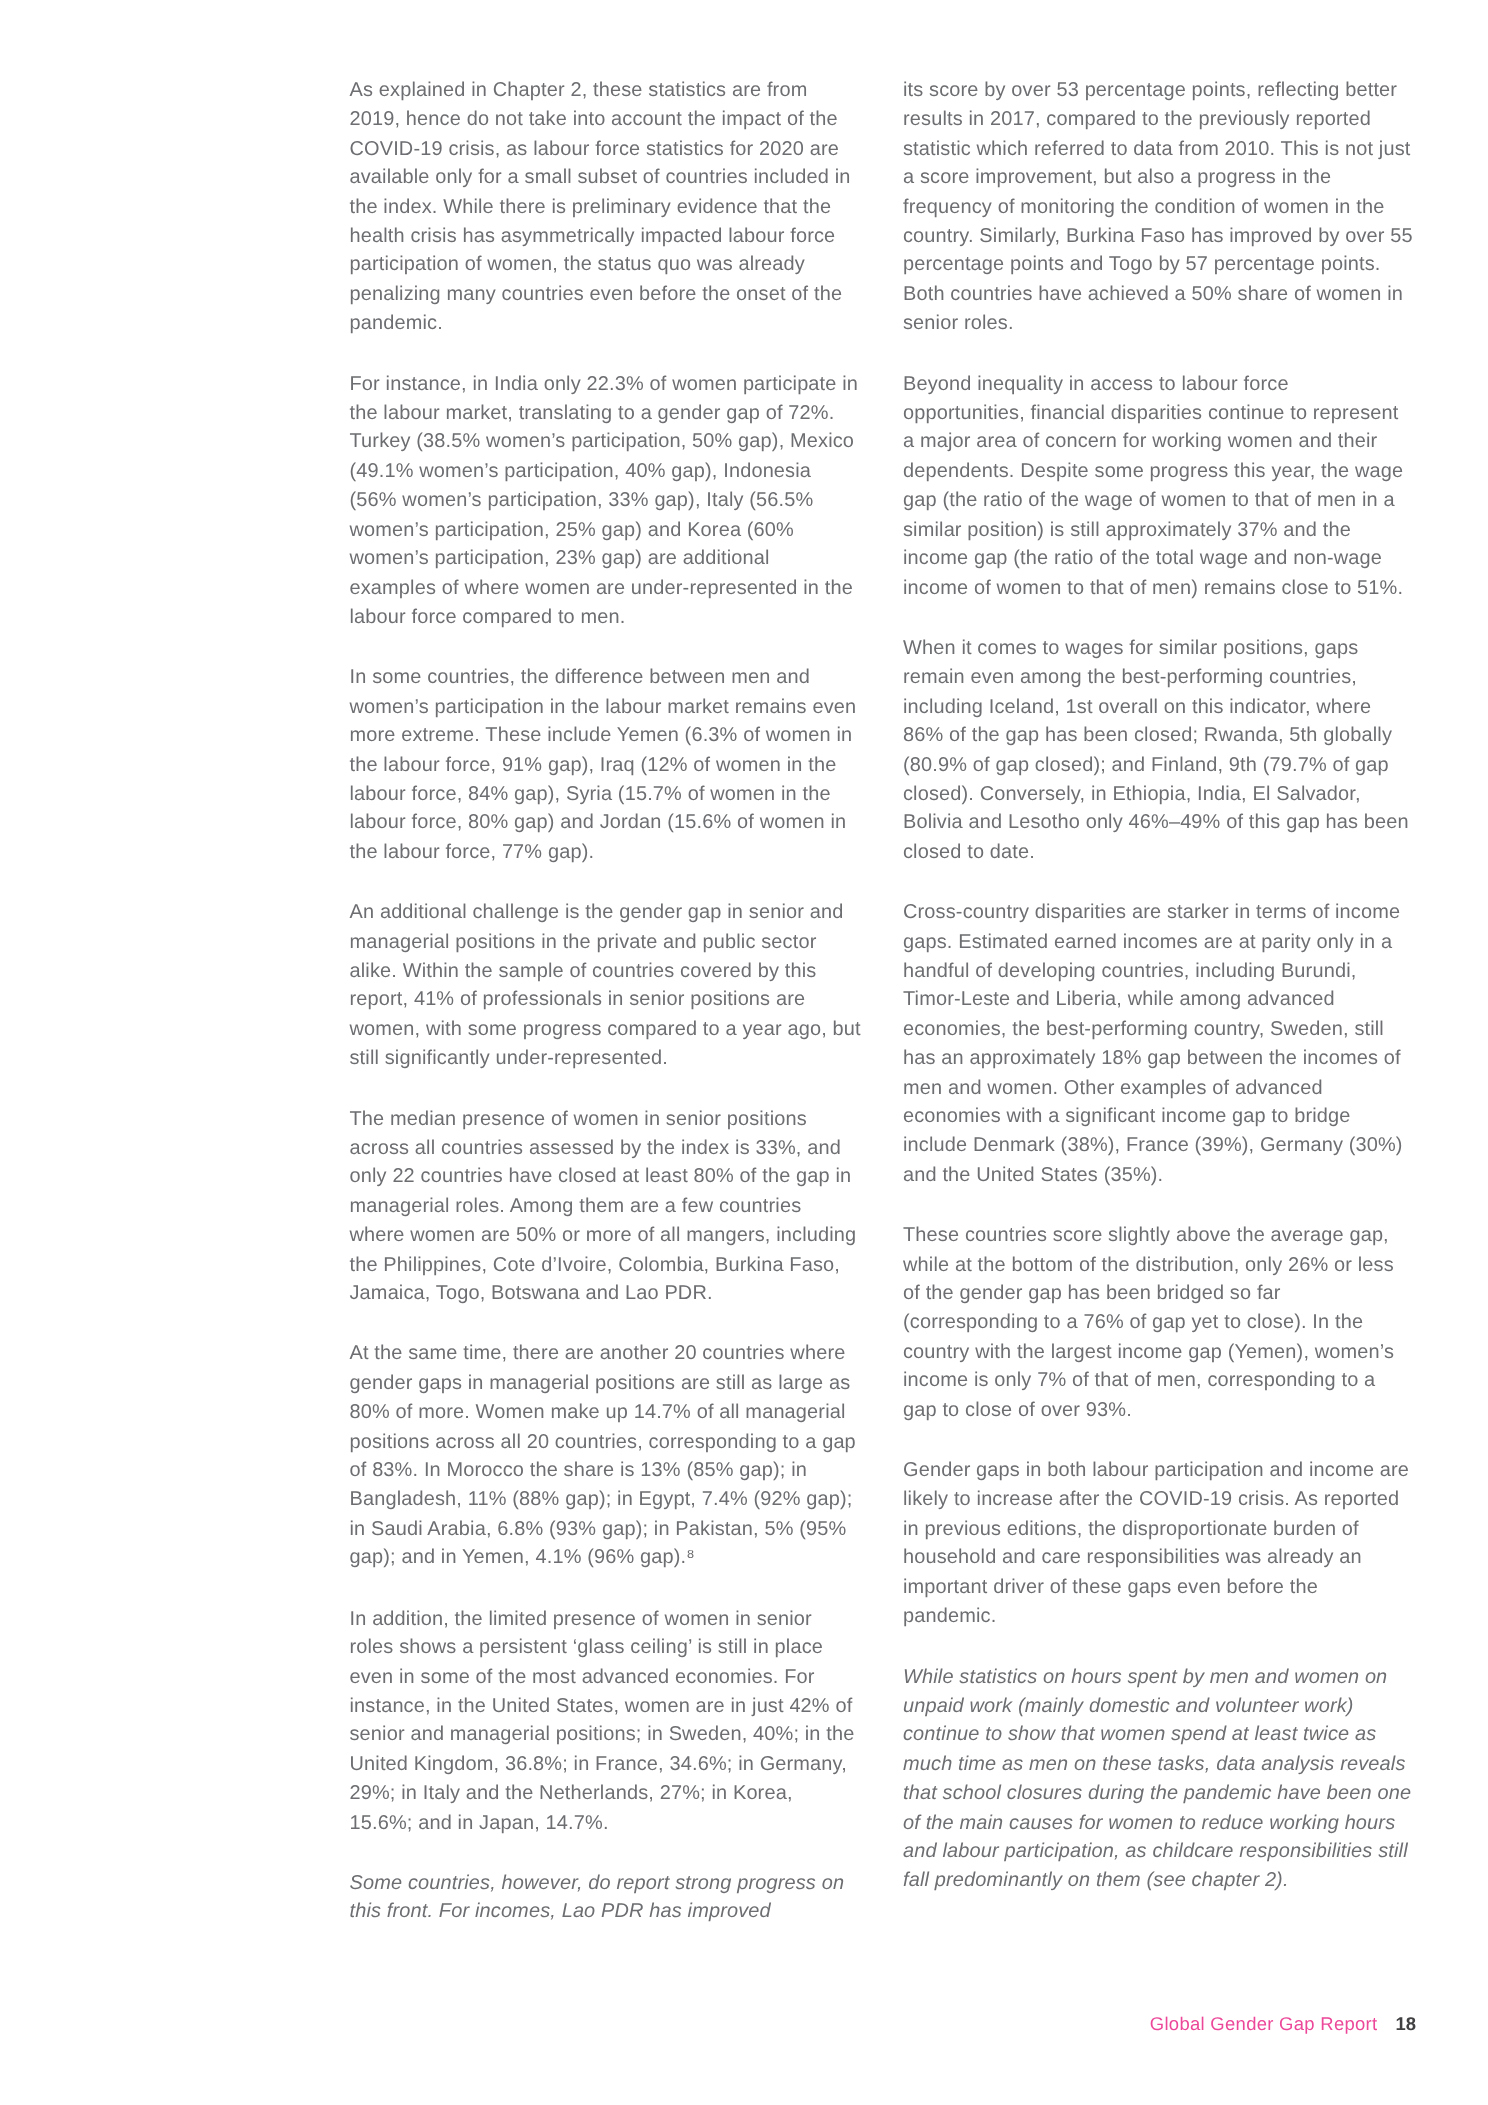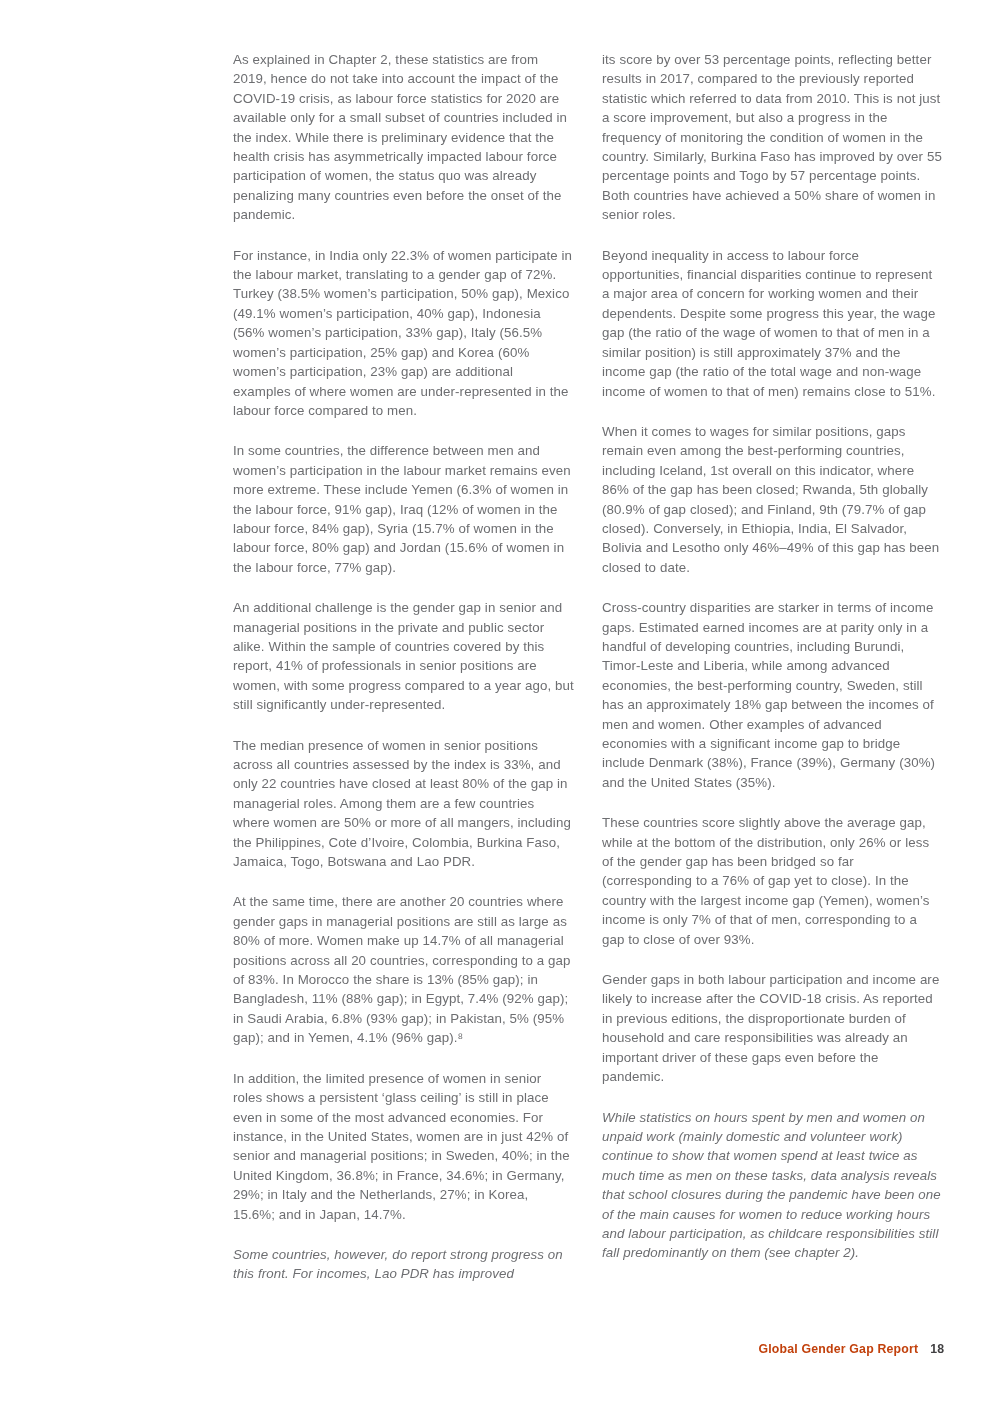--- a/index.html
+++ b/index.html
@@ -42,23 +42,22 @@
   .footer {
     position: absolute;
     top: 1341px;
     right: 48px;
     font-size: 12.3px;
     line-height: 16px;
     text-align: right;
     white-space: nowrap;
   }
   .footer .report-title {
-    color: #c2410c;
+    color: #ec4899;
     letter-spacing: 0.2px;
-    font-weight: bold;
   }
   .footer .page-number {
     color: #414042;
     font-weight: bold;
     margin-left: 12px;
   }
 </style>
 </head>
 <body>
 
@@ -76,21 +75,21 @@
       <p>In addition, the limited presence of women in senior roles shows a persistent ‘glass ceiling’ is still in place even in some of the most advanced economies. For instance, in the United States, women are in just 42% of senior and managerial positions; in Sweden, 40%; in the United Kingdom, 36.8%; in France, 34.6%; in Germany, 29%; in Italy and the Netherlands, 27%; in Korea, 15.6%; and in Japan, 14.7%.</p>
       <p>Some countries, however, do report strong progress on this front. For incomes, Lao PDR has improved</p>
     </div>
 
     <div class="col">
       <p>its score by over 53 percentage points, reflecting better results in 2017, compared to the previously reported statistic which referred to data from 2010. This is not just a score improvement, but also a progress in the frequency of monitoring the condition of women in the country. Similarly, Burkina Faso has improved by over 55 percentage points and Togo by 57 percentage points. Both countries have achieved a 50% share of women in senior roles.</p>
       <p>Beyond inequality in access to labour force opportunities, financial disparities continue to represent a major area of concern for working women and their dependents. Despite some progress this year, the wage gap (the ratio of the wage of women to that of men in a similar position) is still approximately 37% and the income gap (the ratio of the total wage and non-wage income of women to that of men) remains close to 51%.</p>
       <p>When it comes to wages for similar positions, gaps remain even among the best-performing countries, including Iceland, 1st overall on this indicator, where 86% of the gap has been closed; Rwanda, 5th globally (80.9% of gap closed); and Finland, 9th (79.7% of gap closed). Conversely, in Ethiopia, India, El Salvador, Bolivia and Lesotho only 46%–49% of this gap has been closed to date.</p>
       <p>Cross-country disparities are starker in terms of income gaps. Estimated earned incomes are at parity only in a handful of developing countries, including Burundi, Timor-Leste and Liberia, while among advanced economies, the best-performing country, Sweden, still has an approximately 18% gap between the incomes of men and women. Other examples of advanced economies with a significant income gap to bridge include Denmark (38%), France (39%), Germany (30%) and the United States (35%).</p>
       <p>These countries score slightly above the average gap, while at the bottom of the distribution, only 26% or less of the gender gap has been bridged so far (corresponding to a 76% of gap yet to close). In the country with the largest income gap (Yemen), women’s income is only 7% of that of men, corresponding to a gap to close of over 93%.</p>
-      <p>Gender gaps in both labour participation and income are likely to increase after the COVID-18 crisis. As reported in previous editions, the disproportionate burden of household and care responsibilities was already an important driver of these gaps even before the pandemic.</p>
+      <p>Gender gaps in both labour participation and income are likely to increase after the COVID-19 crisis. As reported in previous editions, the disproportionate burden of household and care responsibilities was already an important driver of these gaps even before the pandemic.</p>
       <p>While statistics on hours spent by men and women on unpaid work (mainly domestic and volunteer work) continue to show that women spend at least twice as much time as men on these tasks, data analysis reveals that school closures during the pandemic have been one of the main causes for women to reduce working hours and labour participation, as childcare responsibilities still fall predominantly on them (see chapter 2).</p>
     </div>
 
   </div>
 
   <div class="footer">
     <span class="report-title">Global Gender Gap Report</span><span class="page-number">18</span>
   </div>
 
 </div>

